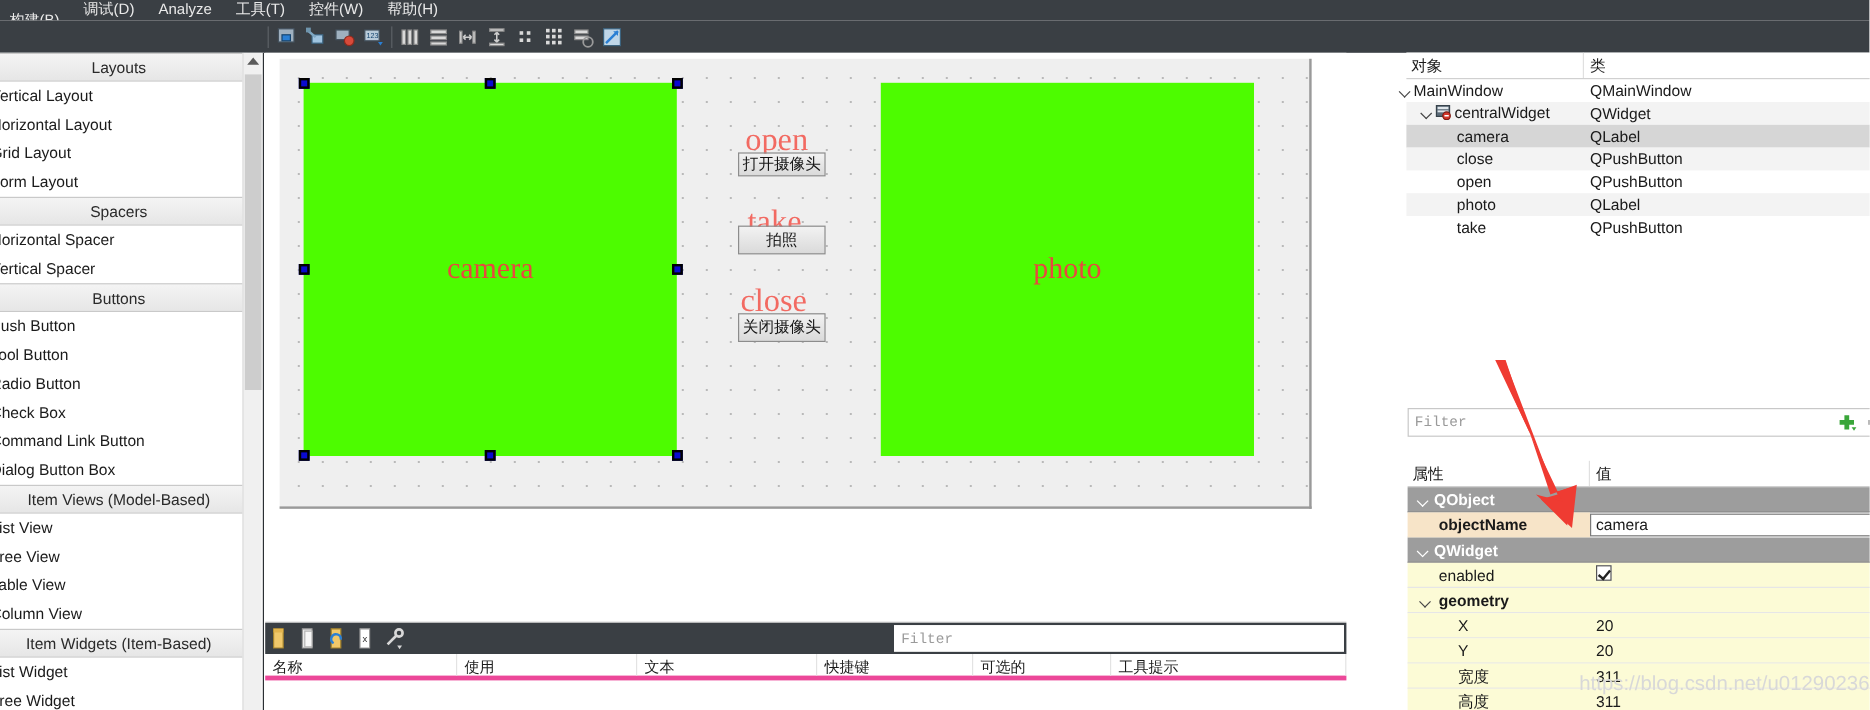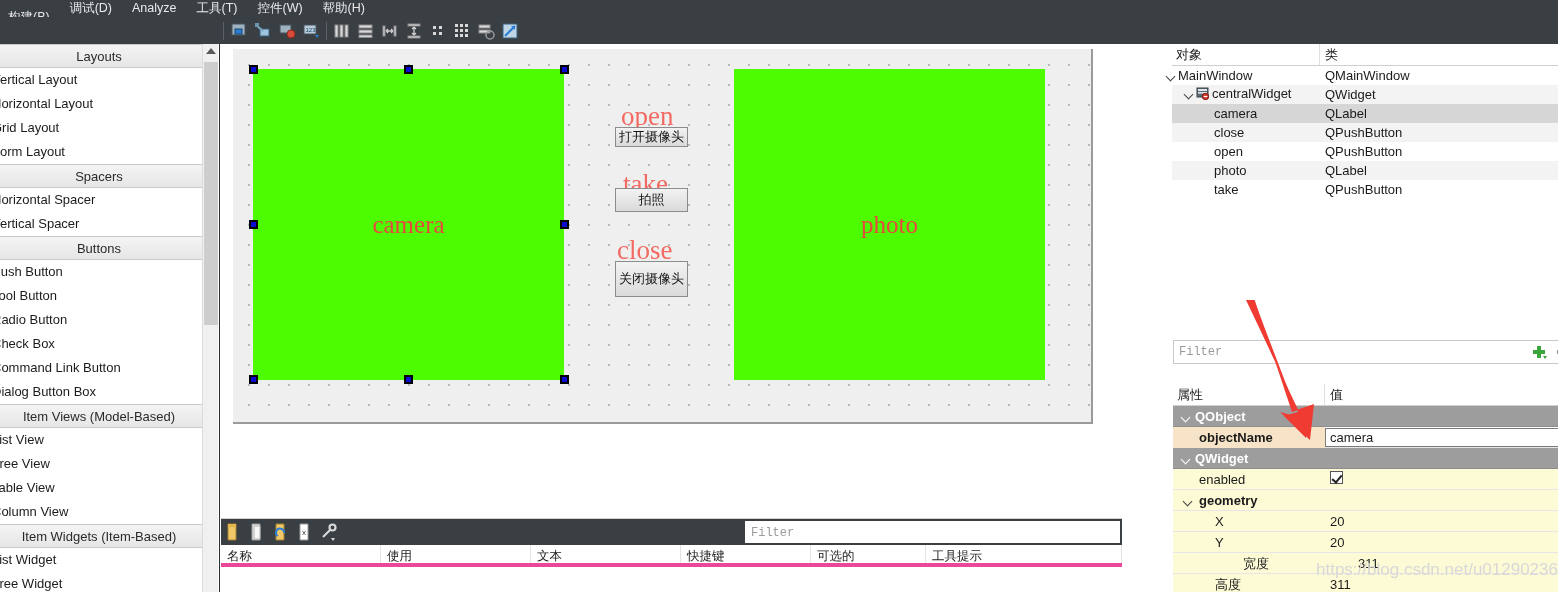--- a/index.html
+++ b/index.html
@@ -411,21 +411,21 @@
       <div class="greenbox" id="photo-label">
         <span>photo</span>
       </div>
 
       <span class="redlabel" style="left:388px; top:52px;">open</span>
       <span class="redlabel" style="left:390px; top:120px;">take</span>
       <span class="redlabel" style="left:384px; top:186px;">close</span>
 
       <span class="pbtn" style="left:382px; top:78px;  width:73px; height:20px;">打开摄像头</span>
       <span class="pbtn" style="left:382px; top:139px; width:73px; height:24px;">拍照</span>
-      <span class="pbtn" style="left:382px; top:212px; width:73px; height:36px;">关闭摄像头</span>
+      <span class="pbtn" style="left:382px; top:212px; width:73px; height:24px;">关闭摄像头</span>
     </div>
   </div>
 
   <div class="bottompanel">
     <div class="be-toolbar">
       <span class="bt">
         <svg width="16" height="18" viewBox="0 0 16 18">
           <path d="M3 1 h8 l0 16 h-8 z" fill="#f0c86a" stroke="#a3822c"></path>
           <path d="M3 1 h8 v3 h-8 z" fill="#e2b44e"></path>
         </svg>
@@ -569,21 +569,21 @@
           </div>
           <div class="pe-row yellow" style="position: relative;">
             <div class="pn" style="padding-left: 42px;"><span>X</span></div>
             <div class="pv"><span>20</span></div>
           </div>
           <div class="pe-row yellow" style="position: relative;">
             <div class="pn" style="padding-left: 42px;"><span>Y</span></div>
             <div class="pv"><span>20</span></div>
           </div>
           <div class="pe-row yellow" style="position: relative;">
-            <div class="pn" style="padding-left: 42px; margin-left: 28px;"><span>宽度</span></div>
+            <div class="pn" style="padding-left: 42px;"><span>宽度</span></div>
             <div class="pv"><span>311</span></div>
           </div>
           <div class="pe-row yellow" style="position: relative;">
             <div class="pn" style="padding-left: 42px;"><span>高度</span></div>
             <div class="pv"><span>311</span></div>
           </div>
         </div>
 
       <div class="pe-scroll">
         <span class="au"></span>

